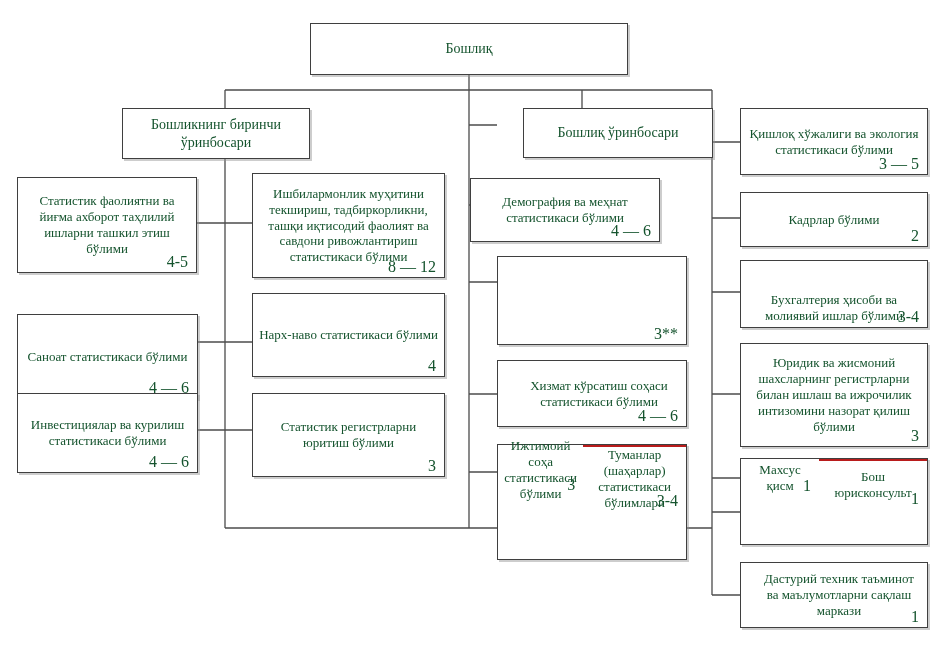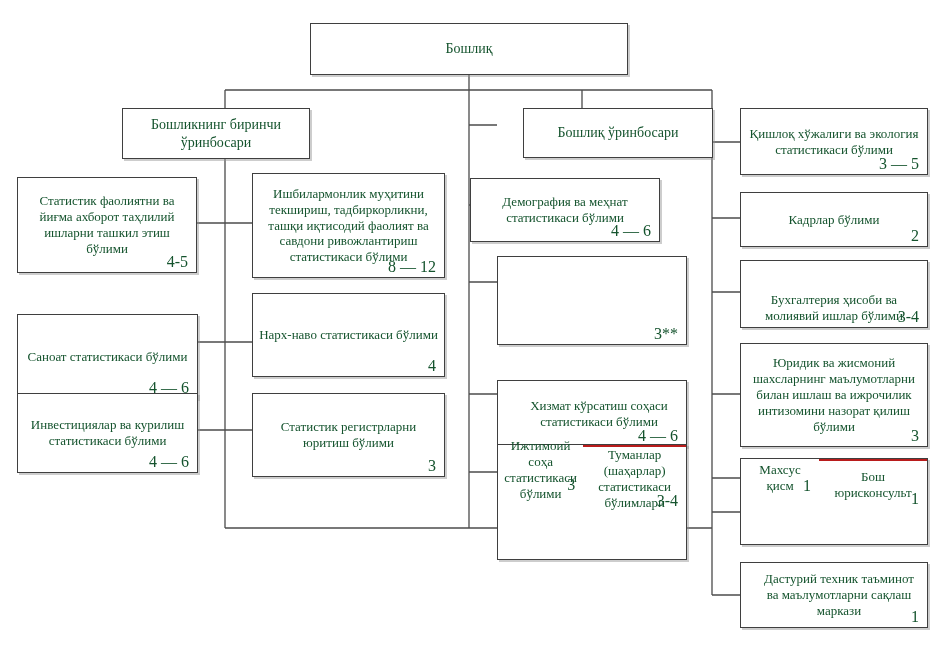--- a/index.html
+++ b/index.html
@@ -123,21 +123,21 @@
     <span class="staff">3</span>
   </div>
 
   <div class="node" style="left:470px;top:178px;width:190px;height:64px;">
     <div class="lbl">Демография ва меҳнат статистикаси бўлими</div>
     <span class="staff">4 — 6</span>
   </div>
   <div class="node" style="left:497px;top:256px;width:190px;height:89px;">
     <span class="staff">3**</span>
   </div>
-  <div class="node" style="left:497px;top:380px;width:190px;height:67px;padding-left:20px;">
+  <div class="node" style="left:497px;top:360px;width:190px;height:67px;padding-left:20px;">
     <div class="lbl">Хизмат кўрсатиш соҳаси статистикаси бўлими</div>
     <span class="staff">4 — 6</span>
   </div>
   <div class="stack" style="left:497px;top:444px;width:190px;height:116px;">
     <div class="sect" style="height:50px;">
       <div class="lbl">Ижтимоий соҳа статистикаси бўлими</div>
       <span class="staff">3</span>
     </div>
     <div class="sect" style="height:66px;">
       <div class="lbl">Туманлар (шаҳарлар) статистикаси бўлимлари</div>
@@ -151,21 +151,21 @@
   </div>
   <div class="node" style="left:740px;top:192px;width:188px;height:55px;">
     <div class="lbl">Кадрлар бўлими</div>
     <span class="staff">2</span>
   </div>
   <div class="node" style="left:740px;top:260px;width:188px;height:68px;align-items:flex-end;">
     <div class="lbl">Бухгалтерия ҳисоби ва молиявий ишлар бўлими</div>
     <span class="staff">3-4</span>
   </div>
   <div class="node" style="left:740px;top:343px;width:188px;height:104px;">
-    <div class="lbl">Юридик ва жисмоний шахсларнинг маълумотларни билан ишлаш ва ижрочилик интизомини назорат қилиш бўлими</div>
+    <div class="lbl">Юридик ва жисмоний шахсларнинг регистрларни билан ишлаш ва ижрочилик интизомини назорат қилиш бўлими</div>
     <span class="staff">3</span>
   </div>
   <div class="stack" style="left:740px;top:458px;width:188px;height:87px;">
     <div class="sect" style="height:37px;">
       <div class="lbl">Махсус қисм</div>
       <span class="staff">1</span>
     </div>
     <div class="sect" style="height:50px;">
       <div class="lbl">Бош юрисконсульт</div>
       <span class="staff">1</span>

